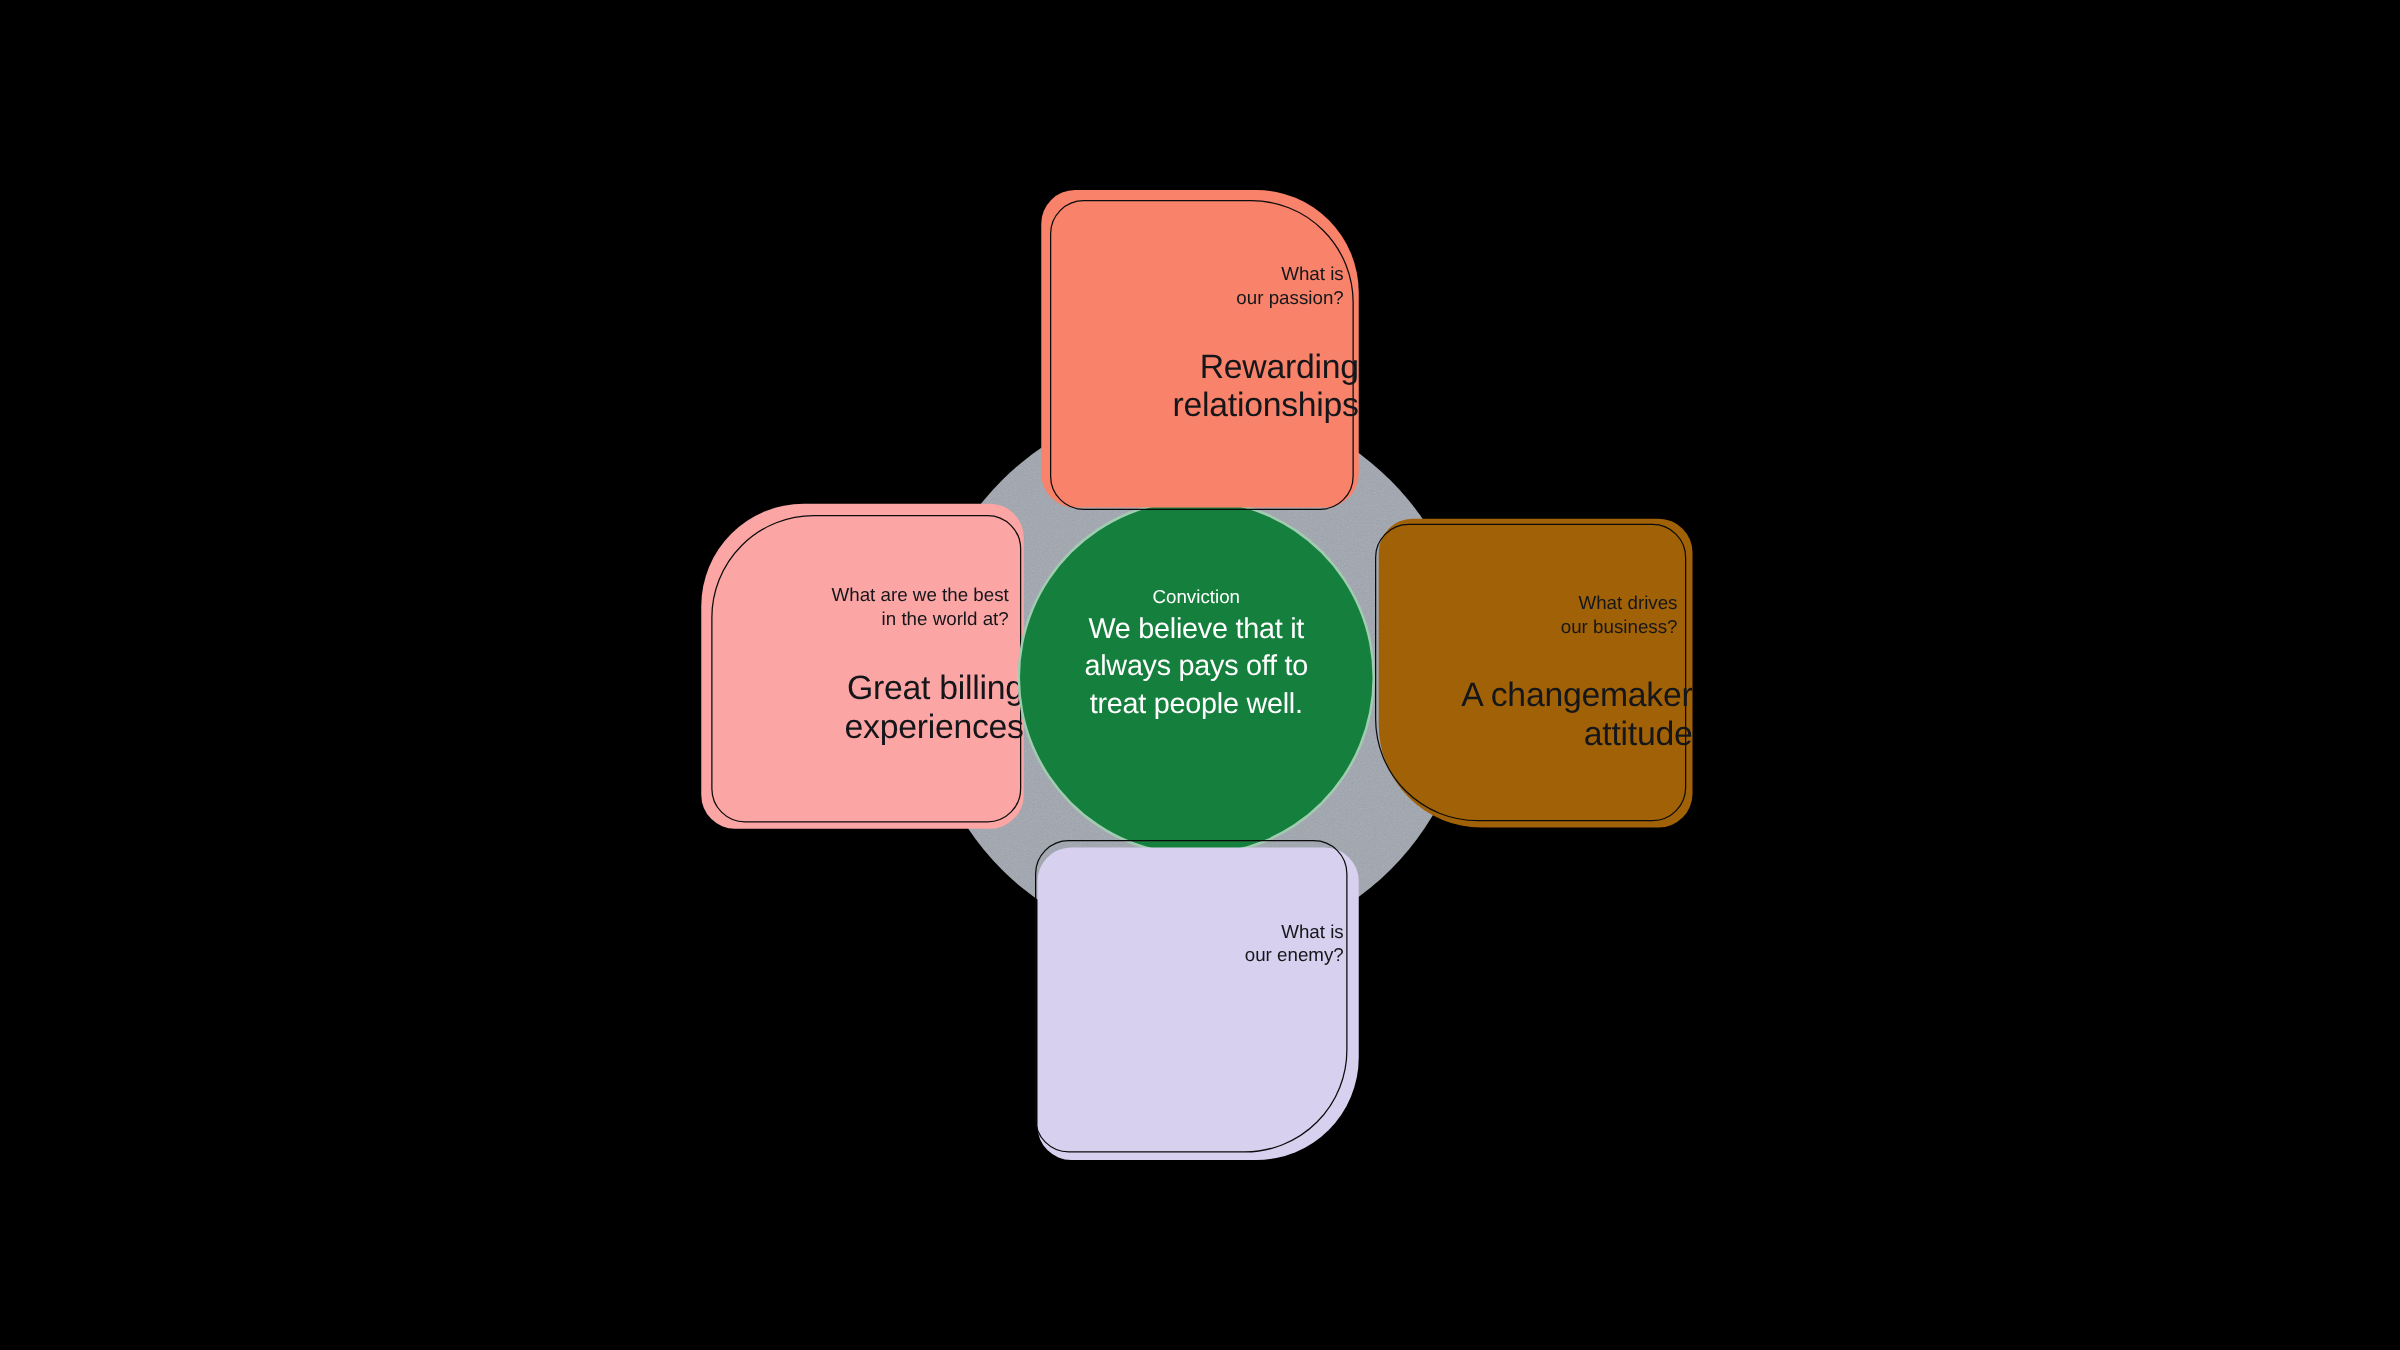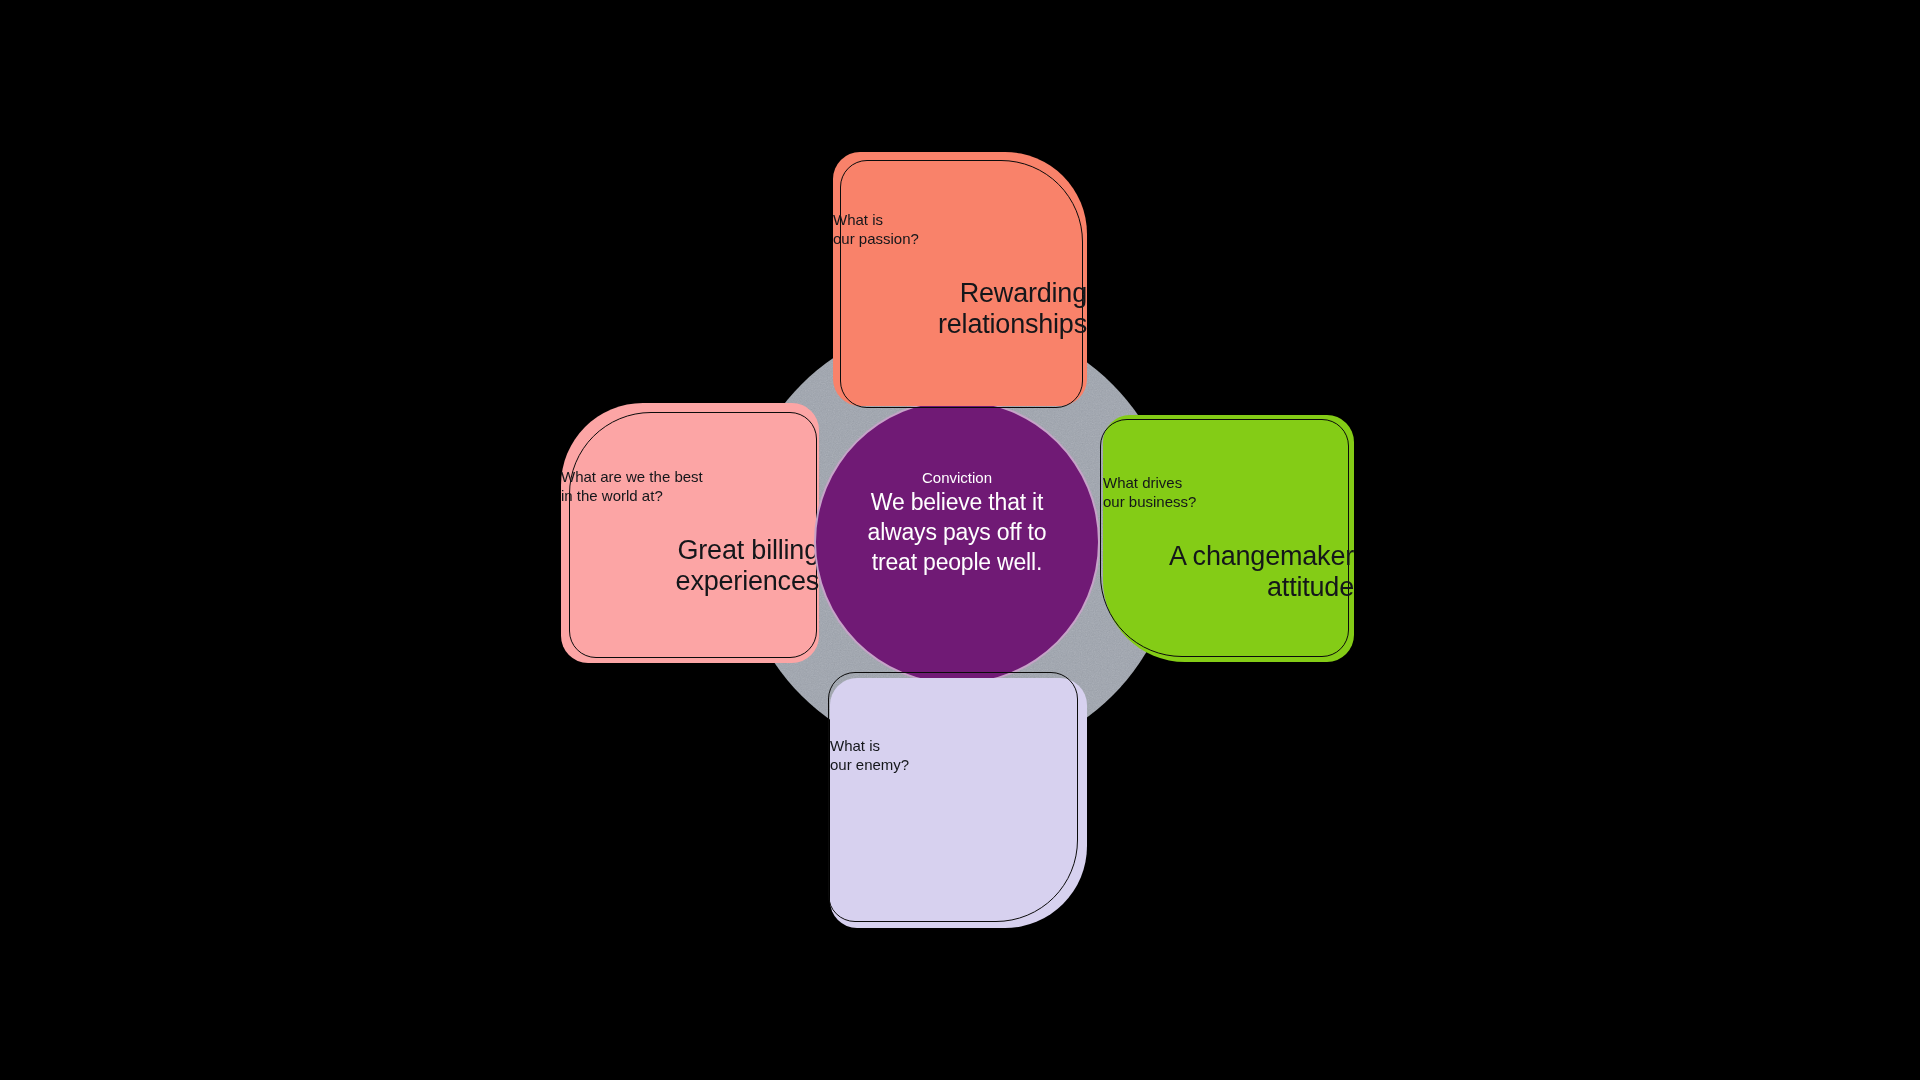--- a/index.html
+++ b/index.html
@@ -17,21 +17,21 @@
   
   .card{position:absolute;--big:82px;--small:27px;}
   .card.corner-tl{border-radius:var(--big) var(--small) var(--small) var(--small);}
   .card.corner-tr{border-radius:var(--small) var(--big) var(--small) var(--small);}
   .card.corner-br{border-radius:var(--small) var(--small) var(--big) var(--small);}
   .card.corner-bl{border-radius:var(--small) var(--small) var(--small) var(--big);}
   .outline{
     position:absolute;border:1.5px solid #0b0b0b;border-radius:inherit;pointer-events:none;
   }
   .q{
-    position:absolute;left:0;right:12px;top:58px;text-align:left;
+    position:absolute;left:0;right:12px;top:58px;text-align:right;
     font-size:15px;line-height:19px;color:#14161a;white-space:pre-line;
   }
   .a{
     position:absolute;left:0;right:0;top:126px;text-align:right;
     font-size:27px;line-height:31px;letter-spacing:-0.2px;color:#14161a;white-space:pre-line;
   }
   #card-top   {left:833px;top:152px;width:254px;height:254px;}
   #card-top .outline{inset:8px 4px -2px 7px;}
   #card-left  {left:561px;top:403px;width:258px;height:260px;}
   #card-left .outline{inset:9px 2px 5px 8px;}
@@ -76,29 +76,29 @@
   </div>
 
   <div class="card corner-tl" id="card-left" style="background-color: #fca5a5;">
     <div class="outline"></div>
     <div class="q">What are we the best
 in the world at?</div>
     <div class="a">Great billing
 experiences</div>
   </div>
 
-  <div class="card corner-bl" id="card-right" style="background-color: #84cc16;">
+  <div class="card corner-bl" id="card-right" style="background-color: #a16207;">
     <div class="outline"></div>
     <div class="q">What drives
 our business?</div>
     <div class="a">A changemaker
 attitude</div>
   </div>
 
-  <div id="conviction" style="background-color: #701a75;">
+  <div id="conviction" style="background-color: #15803d;">
     <div class="label">Conviction</div>
     <div class="statement">We believe that it
 always pays off to
 treat people well.</div>
   </div>
 
   <div class="card corner-tr" id="card-top" style="background-color: rgb(249, 130, 106);">
     <div class="outline"></div>
     <div class="q">What is
 our passion?</div>

